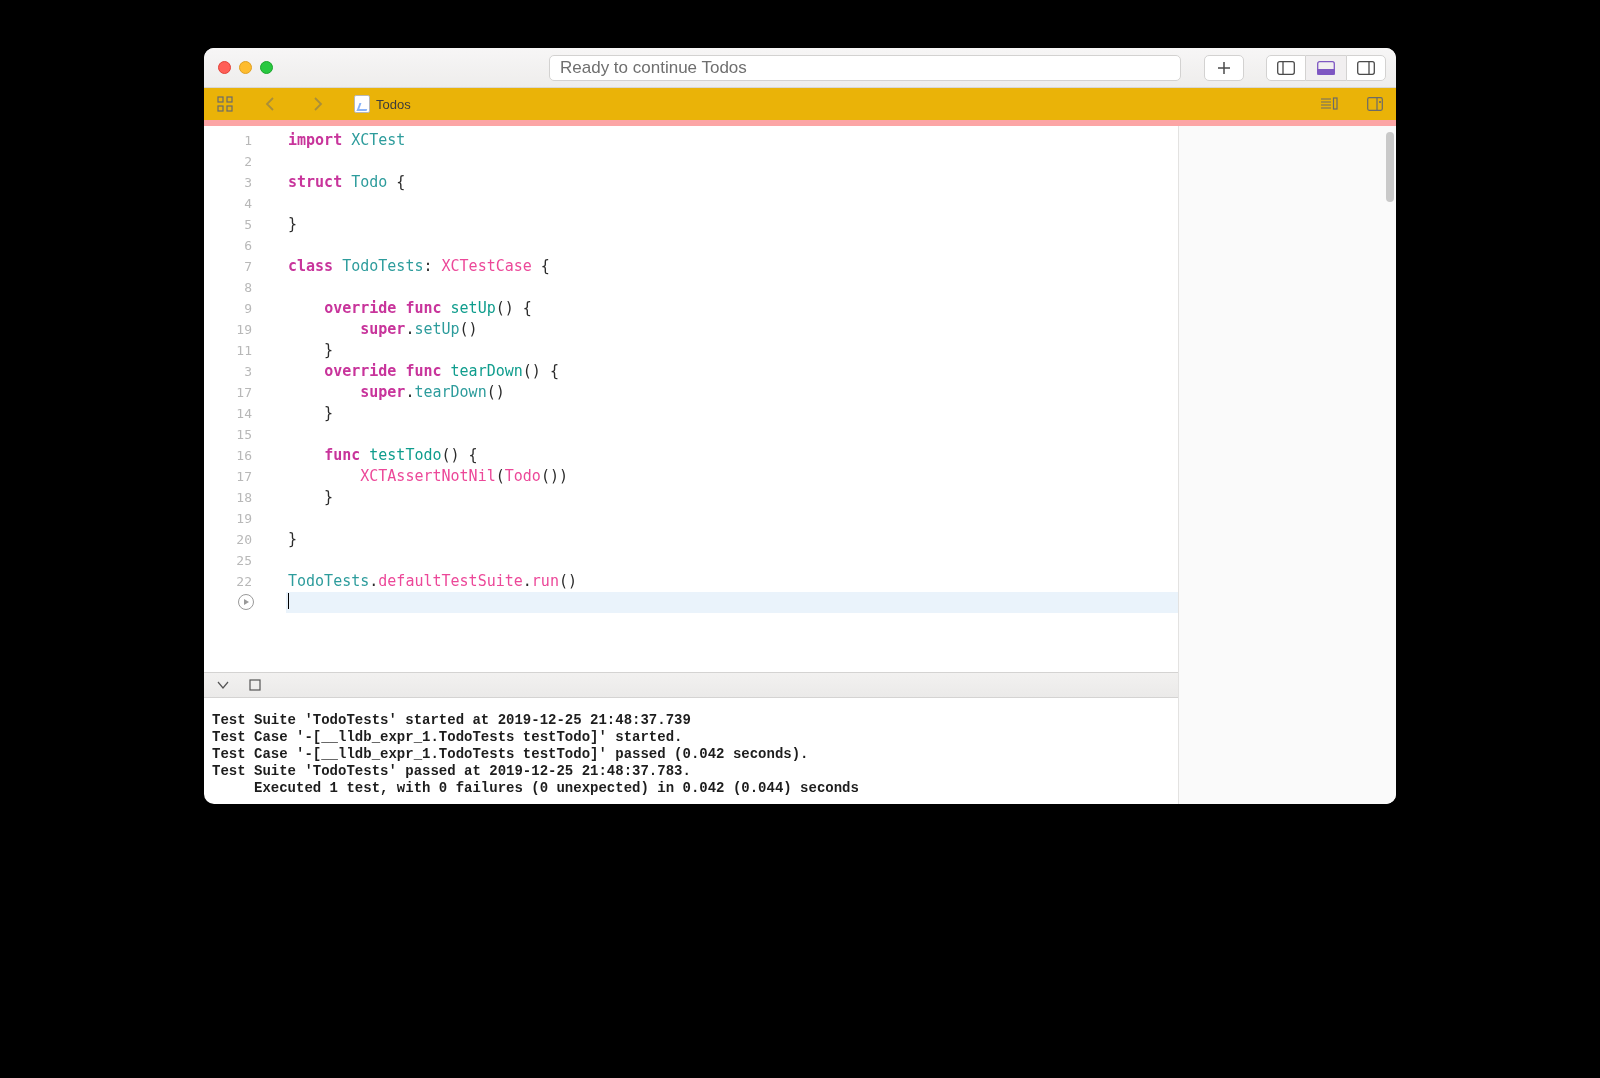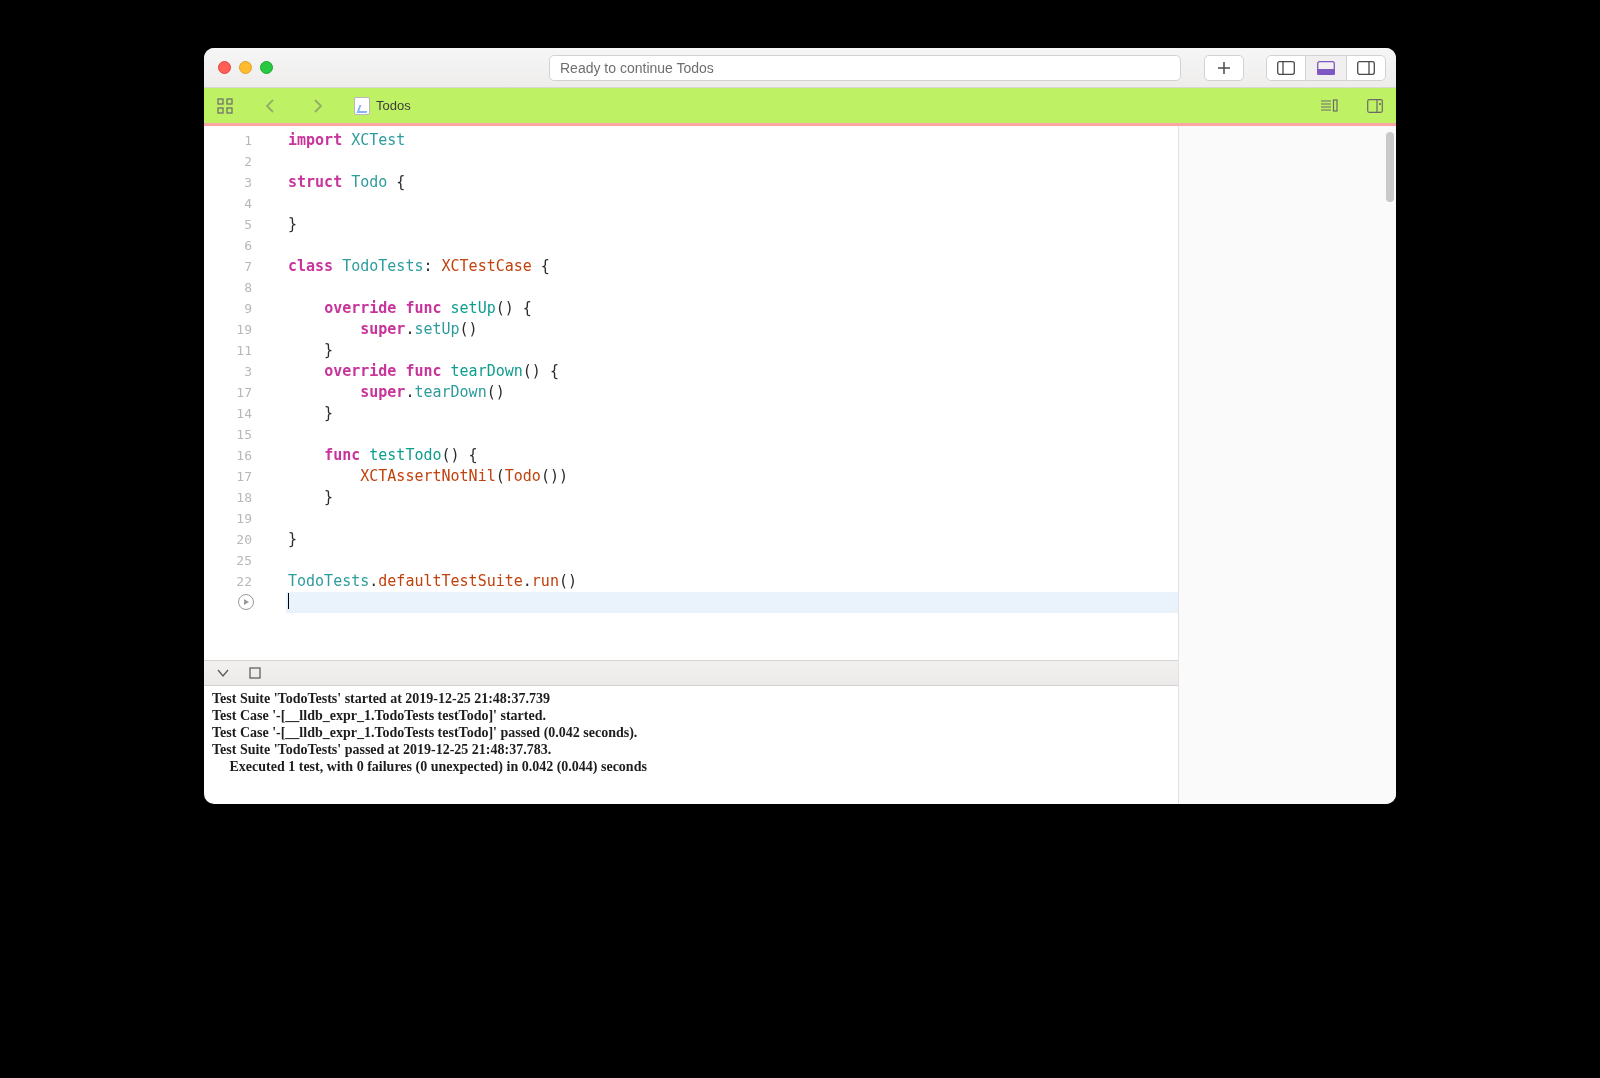--- a/index.html
+++ b/index.html
@@ -41,21 +41,21 @@
     flex: 0 0 632px;
     margin-left: 260px;
     height: 26px;
     background: #fff;
     border: 1px solid #d3d2d1;
     border-radius: 5px;
     display: flex;
     align-items: center;
     padding: 0 10px;
     color: #6f6f6f;
-    font-size: 14px;
+    font-size: 17px;
   }
   .titlebar-spacer { flex: 1; }
   .tb-group { display: flex; gap: 0; }
   .tb-btn {
     height: 26px;
     min-width: 40px;
     background: #fff;
     border: 1px solid #d3d2d1;
     display: flex;
     align-items: center;
@@ -65,22 +65,22 @@
   .tb-btn.solo { border-radius: 5px; margin-right: 14px; }
   .tb-group .tb-btn:first-child { border-radius: 5px 0 0 5px; }
   .tb-group .tb-btn:nth-child(2) { border-left: none; border-right: none; }
   .tb-group .tb-btn:last-child { border-radius: 0 5px 5px 0; }
   .tb-btn svg { stroke: #4a4a4a; }
   .tb-btn.active { background: #f1eff0; }
   .tb-btn.active svg { stroke: #7e57c2; fill: #7e57c2;}
   
   .navbar {
     height: 38px;
-    background: #bef264;
-    border-bottom: 3px solid #fca5a5;
+    background: #eab308;
+    border-bottom: 6px solid #fca5a5;
     display: flex;
     align-items: center;
     padding: 0 8px;
     gap: 20px;
   }
   .nav-btn {
     width: 26px; height: 26px;
     display:flex;align-items:center;justify-content:center;
     color:#6a6a6a;
   }
@@ -151,21 +151,21 @@
     white-space: pre;
     color: #2b2b2b;
     position: relative;
   }
   .code .row { height: 21px; padding-left: 2px; margin-left: 24px;}
   .row.current { background: #eaf3fb; }
   .cursor { display:inline-block; width:1px; height:16px; background:#000; vertical-align:-2px;}
   .kw-pink { color: #c8349b; font-weight: 600;}
   .type   { color: #2d9c9c; }
   .fn     { color: #0f9d8d; }
-  .call   { color: #c2410c; }
+  .call   { color: #ec4899; }
   .member { color: #2d9c9c; }
   .dot    { color: #2b2b2b;}
   
   .results {
     width: 218px;
     background: #fafafa;
     border-left: 1px solid #e3e2e1;
     position: relative;
   }
   .scrollbar {
@@ -176,28 +176,28 @@
   .console-toolbar{
     height: 26px;
     background: linear-gradient(#f2f1f0,#ebeae9);
     border-top: 1px solid #d4d3d2;
     border-bottom: 1px solid #d4d3d2;
     display:flex; align-items:center; gap:14px;
     padding: 0 10px;
   }
   .ct-btn{ width:18px;height:18px; display:flex;align-items:center;justify-content:center; color:#555;}
   .console {
-    font-family: Liberation Serif, serif;
+    font-family: Liberation Mono, monospace;
     font-size: 14px;
     white-space: pre;
     color: #1d1d1d;
-    padding: 4px 8px;
+    padding: 14px 8px;
     font-weight: 700;
     line-height: 17px;
-    height: 118px;
+    height: 106px;
   }
 </style>
 </head>
 <body>
 
 <div class="window">
 
   <div class="titlebar">
     <div class="traffic">
       <div class="dot red"></div>

